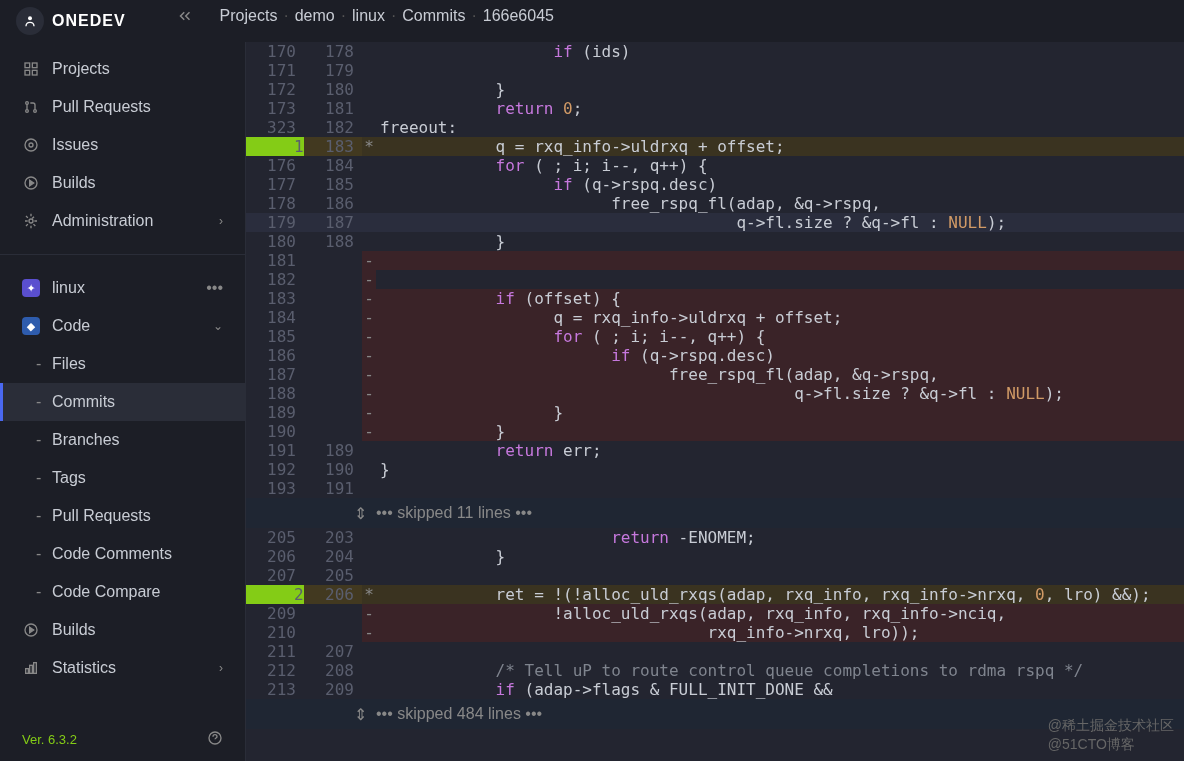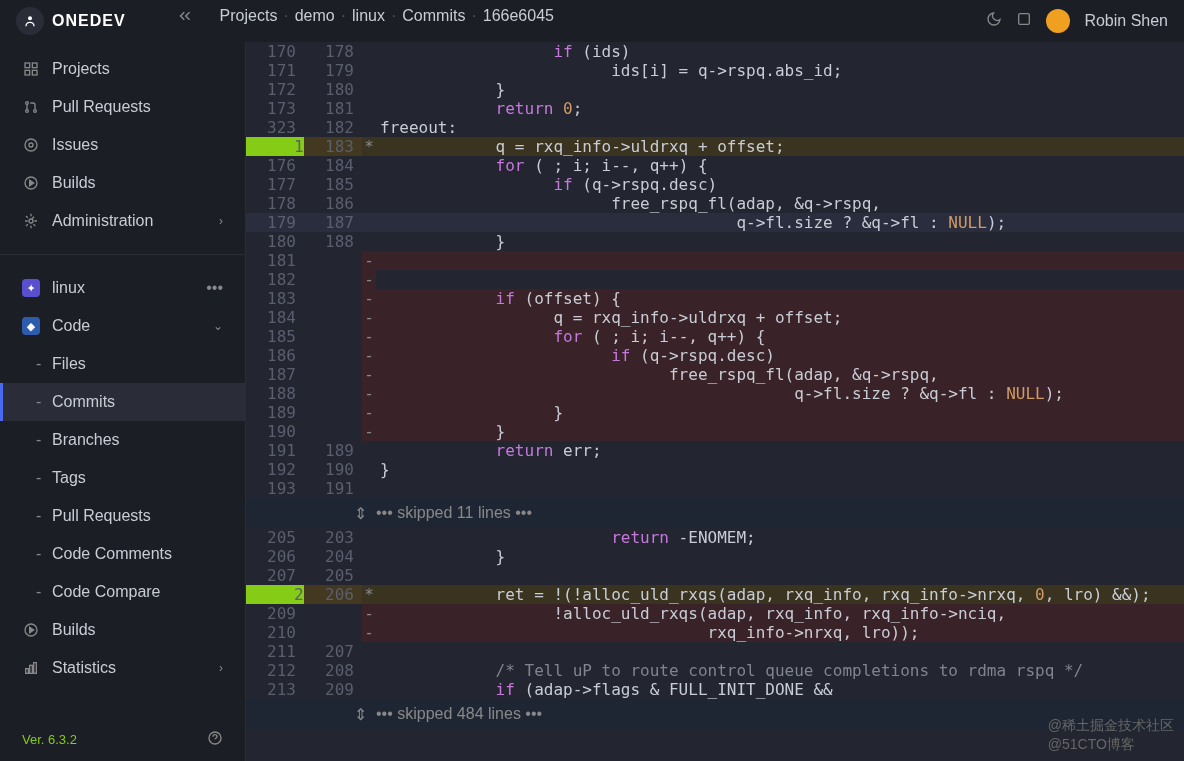--- a/index.html
+++ b/index.html
@@ -82,34 +82,20 @@
       <span class="sep">·</span>
       <a>demo</a>
       <span class="sep">·</span>
       <a>linux</a>
       <span class="sep">·</span>
       <a>Commits</a>
       <span class="sep">·</span>
       <a>166e6045</a>
     </div>
   </div>
-  <div class="topbar-right">
-    <span class="topbar-icon">
-      <svg width="16" height="16" viewBox="0 0 24 24" fill="none" stroke="#888" stroke-width="2">
-          <path d="M21 12.79A9 9 0 1111.21 3 7 7 0 0021 12.79z"></path>
-        </svg>
-    </span>
-    <span class="topbar-icon">
-      <svg width="16" height="16" viewBox="0 0 24 24" fill="none" stroke="#888" stroke-width="2">
-          <rect x="4" y="4" width="16" height="16" rx="2"></rect>
-        </svg>
-    </span>
-    <div class="avatar"></div>
-    <span class="username">Robin Shen</span>
-  </div>
 </div>
 
 <div class="layout">
   <div class="sidebar">
     <div class="sidebar-section">
       <div class="nav-item">
         <span class="nav-icon">
             <svg width="16" height="16" viewBox="0 0 24 24" fill="none" stroke="#888" stroke-width="2">
               <rect x="3" y="3" width="7" height="7"></rect>
               <rect x="14" y="3" width="7" height="7"></rect>
@@ -234,21 +220,20 @@
         <div class="diff-row">
           <div class="ln-old ">170</div>
           <div class="ln-new ">178</div>
           <div class="marker row-ctx"></div>
           <div class="code row-ctx">                  <span class="kw">if</span> (ids)</div>
         </div>
         <div class="diff-row">
           <div class="ln-old ">171</div>
           <div class="ln-new ">179</div>
           <div class="marker row-ctx"></div>
-          <div class="code row-ctx">                        ids[i] = q-&gt;rspq.abs_id;</div>
         </div>
         <div class="diff-row">
           <div class="ln-old ">172</div>
           <div class="ln-new ">180</div>
           <div class="marker row-ctx"></div>
           <div class="code row-ctx">            }</div>
         </div>
         <div class="diff-row">
           <div class="ln-old ">173</div>
           <div class="ln-new ">181</div>

